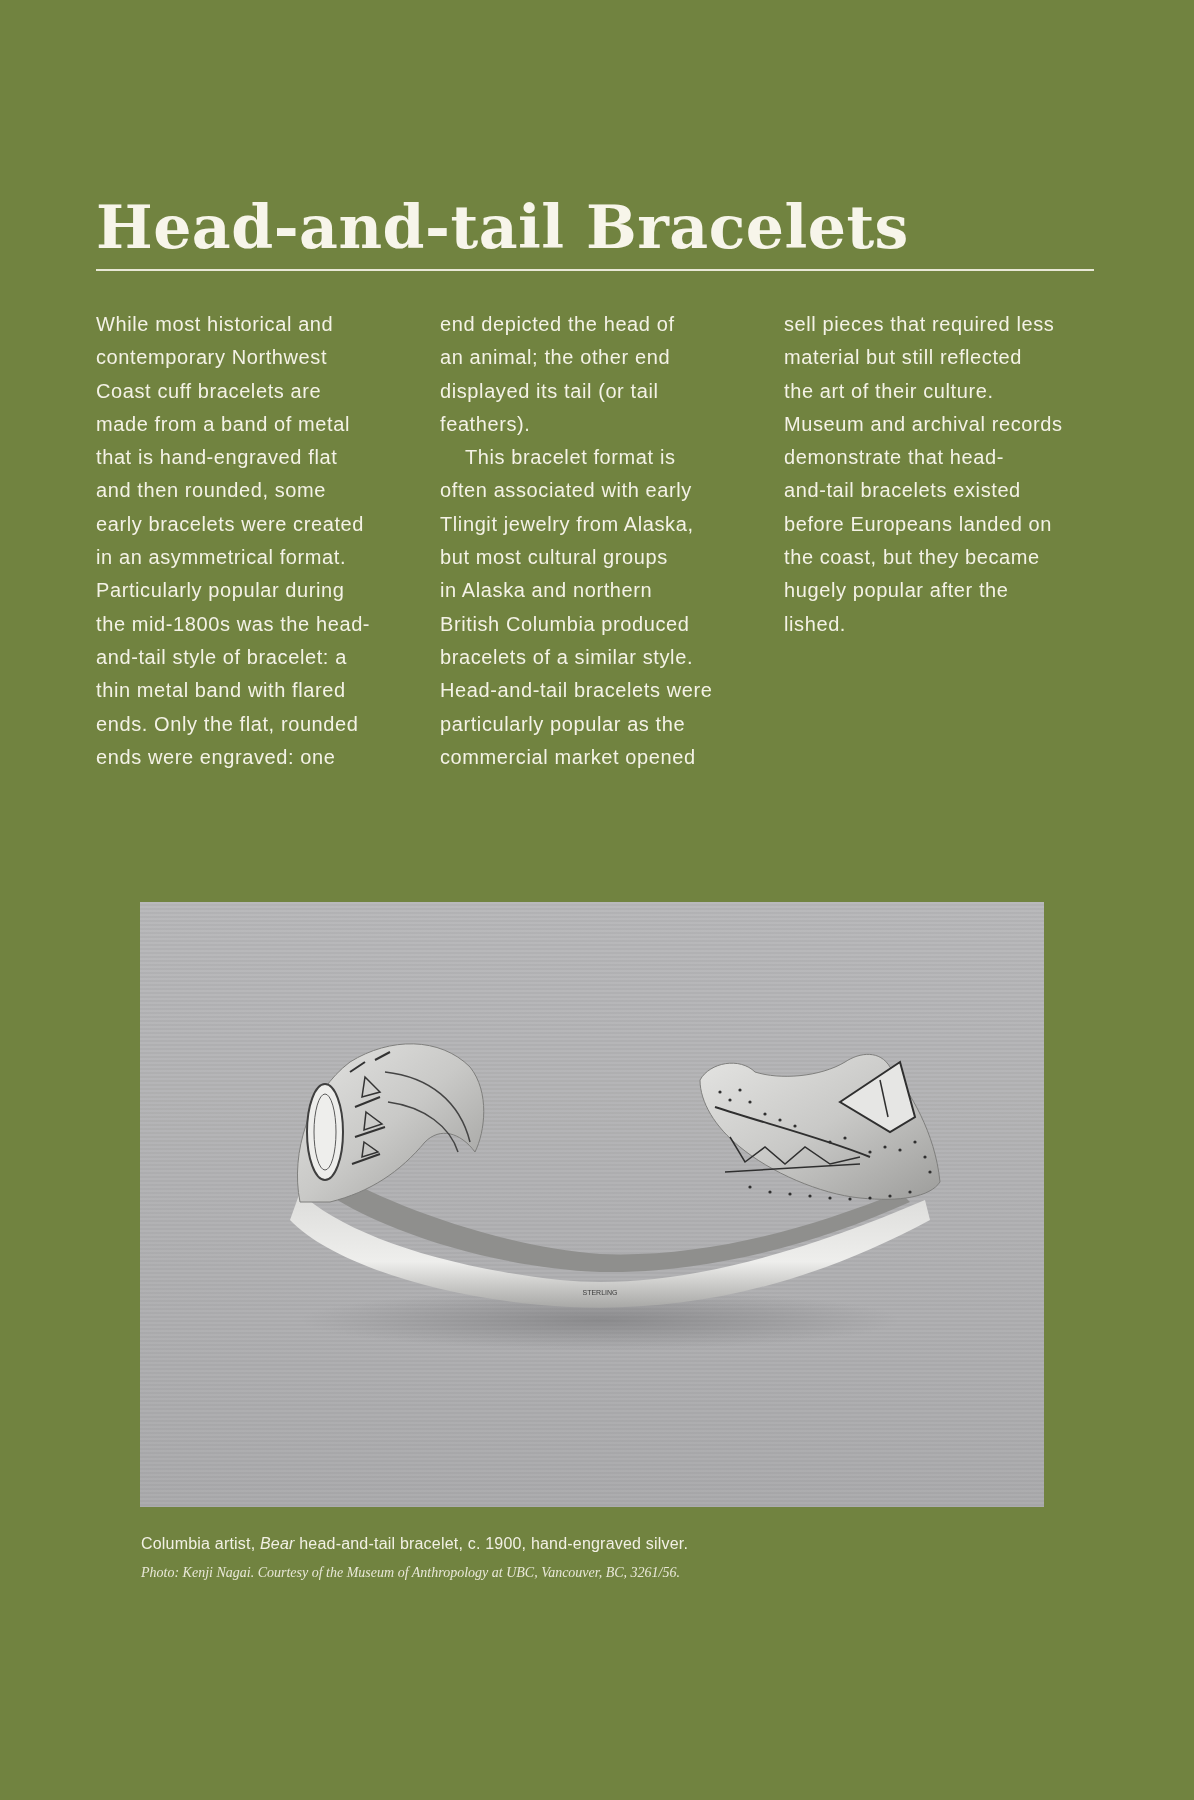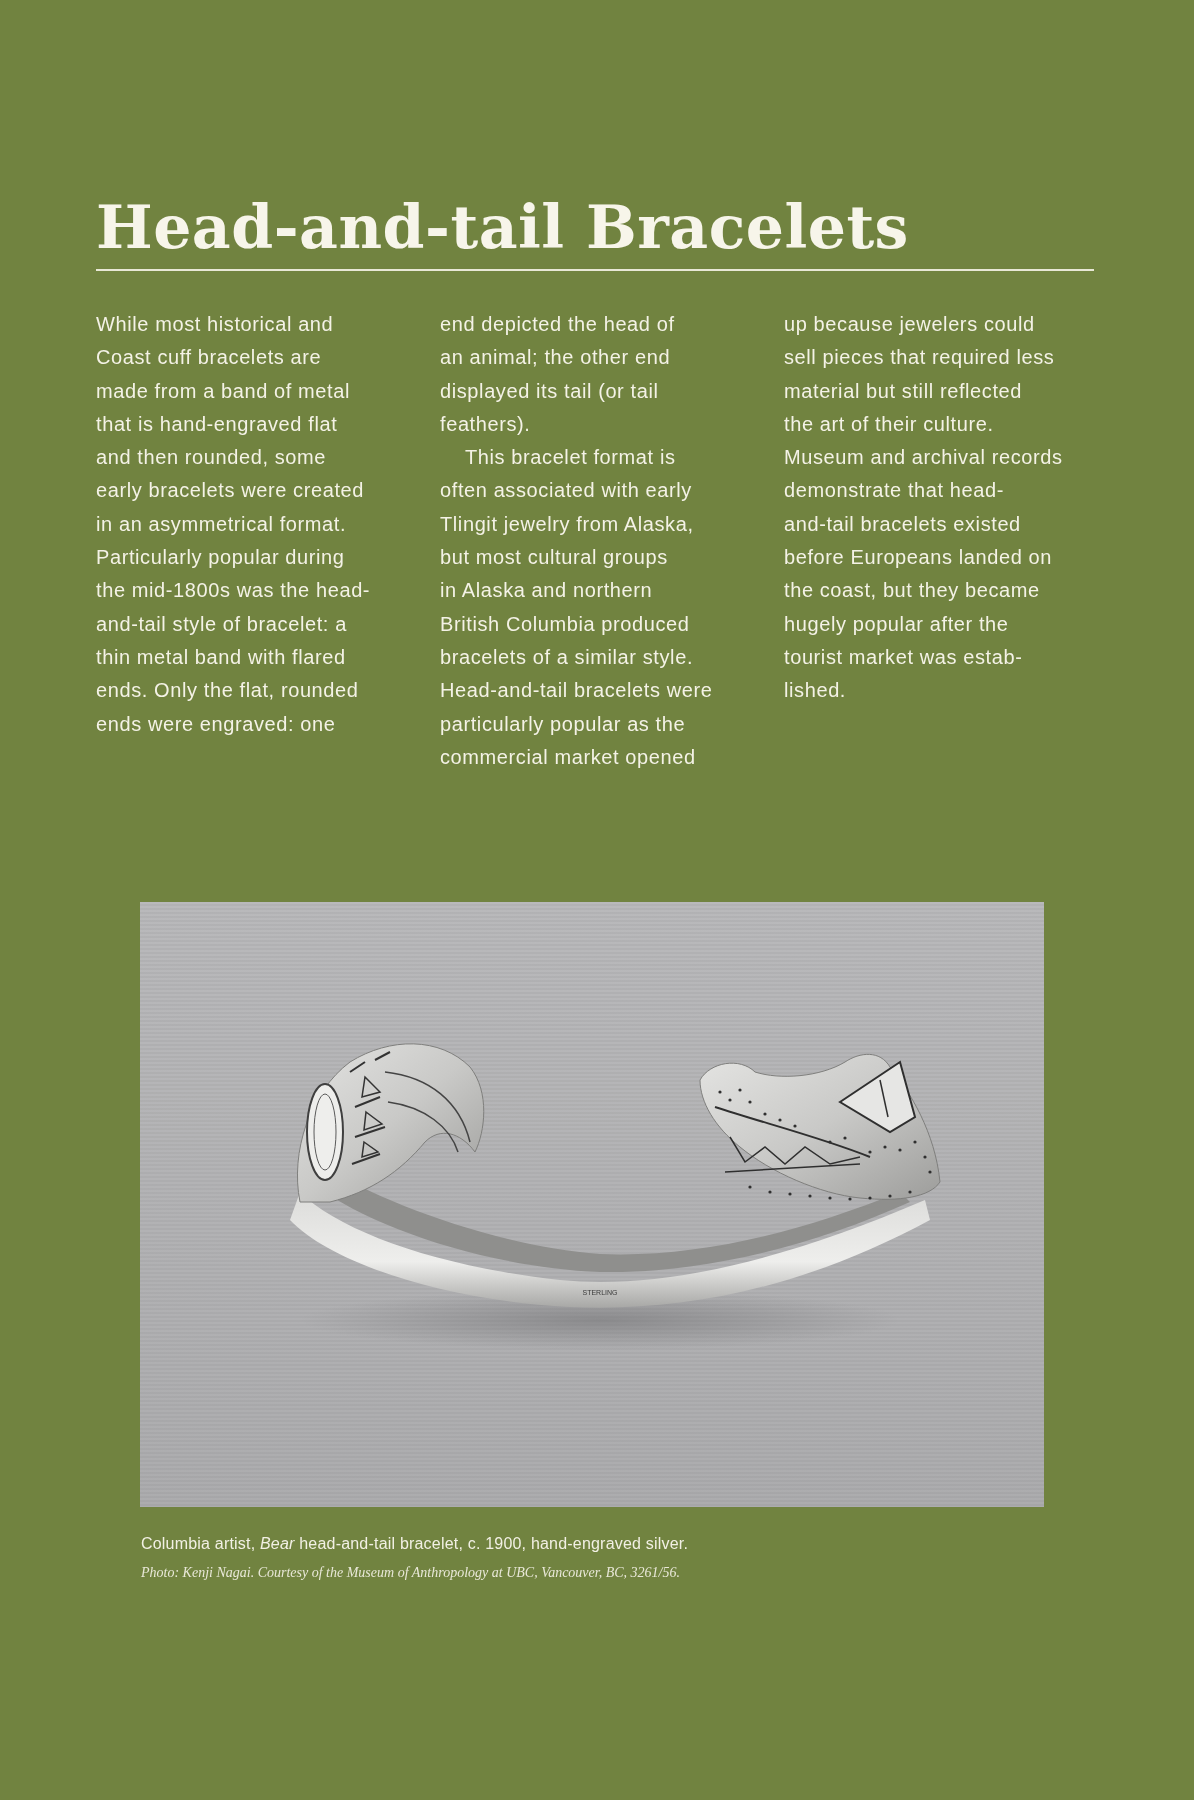--- a/index.html
+++ b/index.html
@@ -65,20 +65,21 @@
   }
 </style>
 </head>
 <body>
 
 <h1 class="title">Head-and-tail Bracelets</h1>
 <div class="rule"></div>
 
 <div class="col col1">
   <span class="line">While most historical and</span>
+  <span class="line">contemporary Northwest</span>
   <span class="line">Coast cuff bracelets are</span>
   <span class="line">made from a band of metal</span>
   <span class="line">that is hand-engraved flat</span>
   <span class="line">and then rounded, some</span>
   <span class="line">early bracelets were created</span>
   <span class="line">in an asymmetrical format.</span>
   <span class="line">Particularly popular during</span>
   <span class="line">the mid-1800s was the head-</span>
   <span class="line">and-tail style of bracelet: a</span>
   <span class="line">thin metal band with flared</span>
@@ -97,31 +98,29 @@
   <span class="line">but most cultural groups</span>
   <span class="line">in Alaska and northern</span>
   <span class="line">British Columbia produced</span>
   <span class="line">bracelets of a similar style.</span>
   <span class="line">Head-and-tail bracelets were</span>
   <span class="line">particularly popular as the</span>
   <span class="line">commercial market opened</span>
 </div>
 
 <div class="col col3">
-  <span class="line">up because jewelers could</span>
   <span class="line">sell pieces that required less</span>
   <span class="line">material but still reflected</span>
   <span class="line">the art of their culture.</span>
   <span class="line">Museum and archival records</span>
   <span class="line">demonstrate that head-</span>
   <span class="line">and-tail bracelets existed</span>
   <span class="line">before Europeans landed on</span>
   <span class="line">the coast, but they became</span>
   <span class="line">hugely popular after the</span>
-  <span class="line">tourist market was estab-</span>
   <span class="line">lished.</span>
 </div>
 
 <div class="photo" aria-label="Silver head-and-tail cuff bracelet with engraved bear head and tail ends on a gray textured background">
   <svg width="904" height="605" viewBox="0 0 904 605" xmlns="http://www.w3.org/2000/svg">
     <defs>
       <linearGradient id="bg" x1="0" y1="0" x2="0" y2="1">
         <stop offset="0" stop-color="#b6b6b8"></stop>
         <stop offset="1" stop-color="#a9a9ab"></stop>
       </linearGradient>

